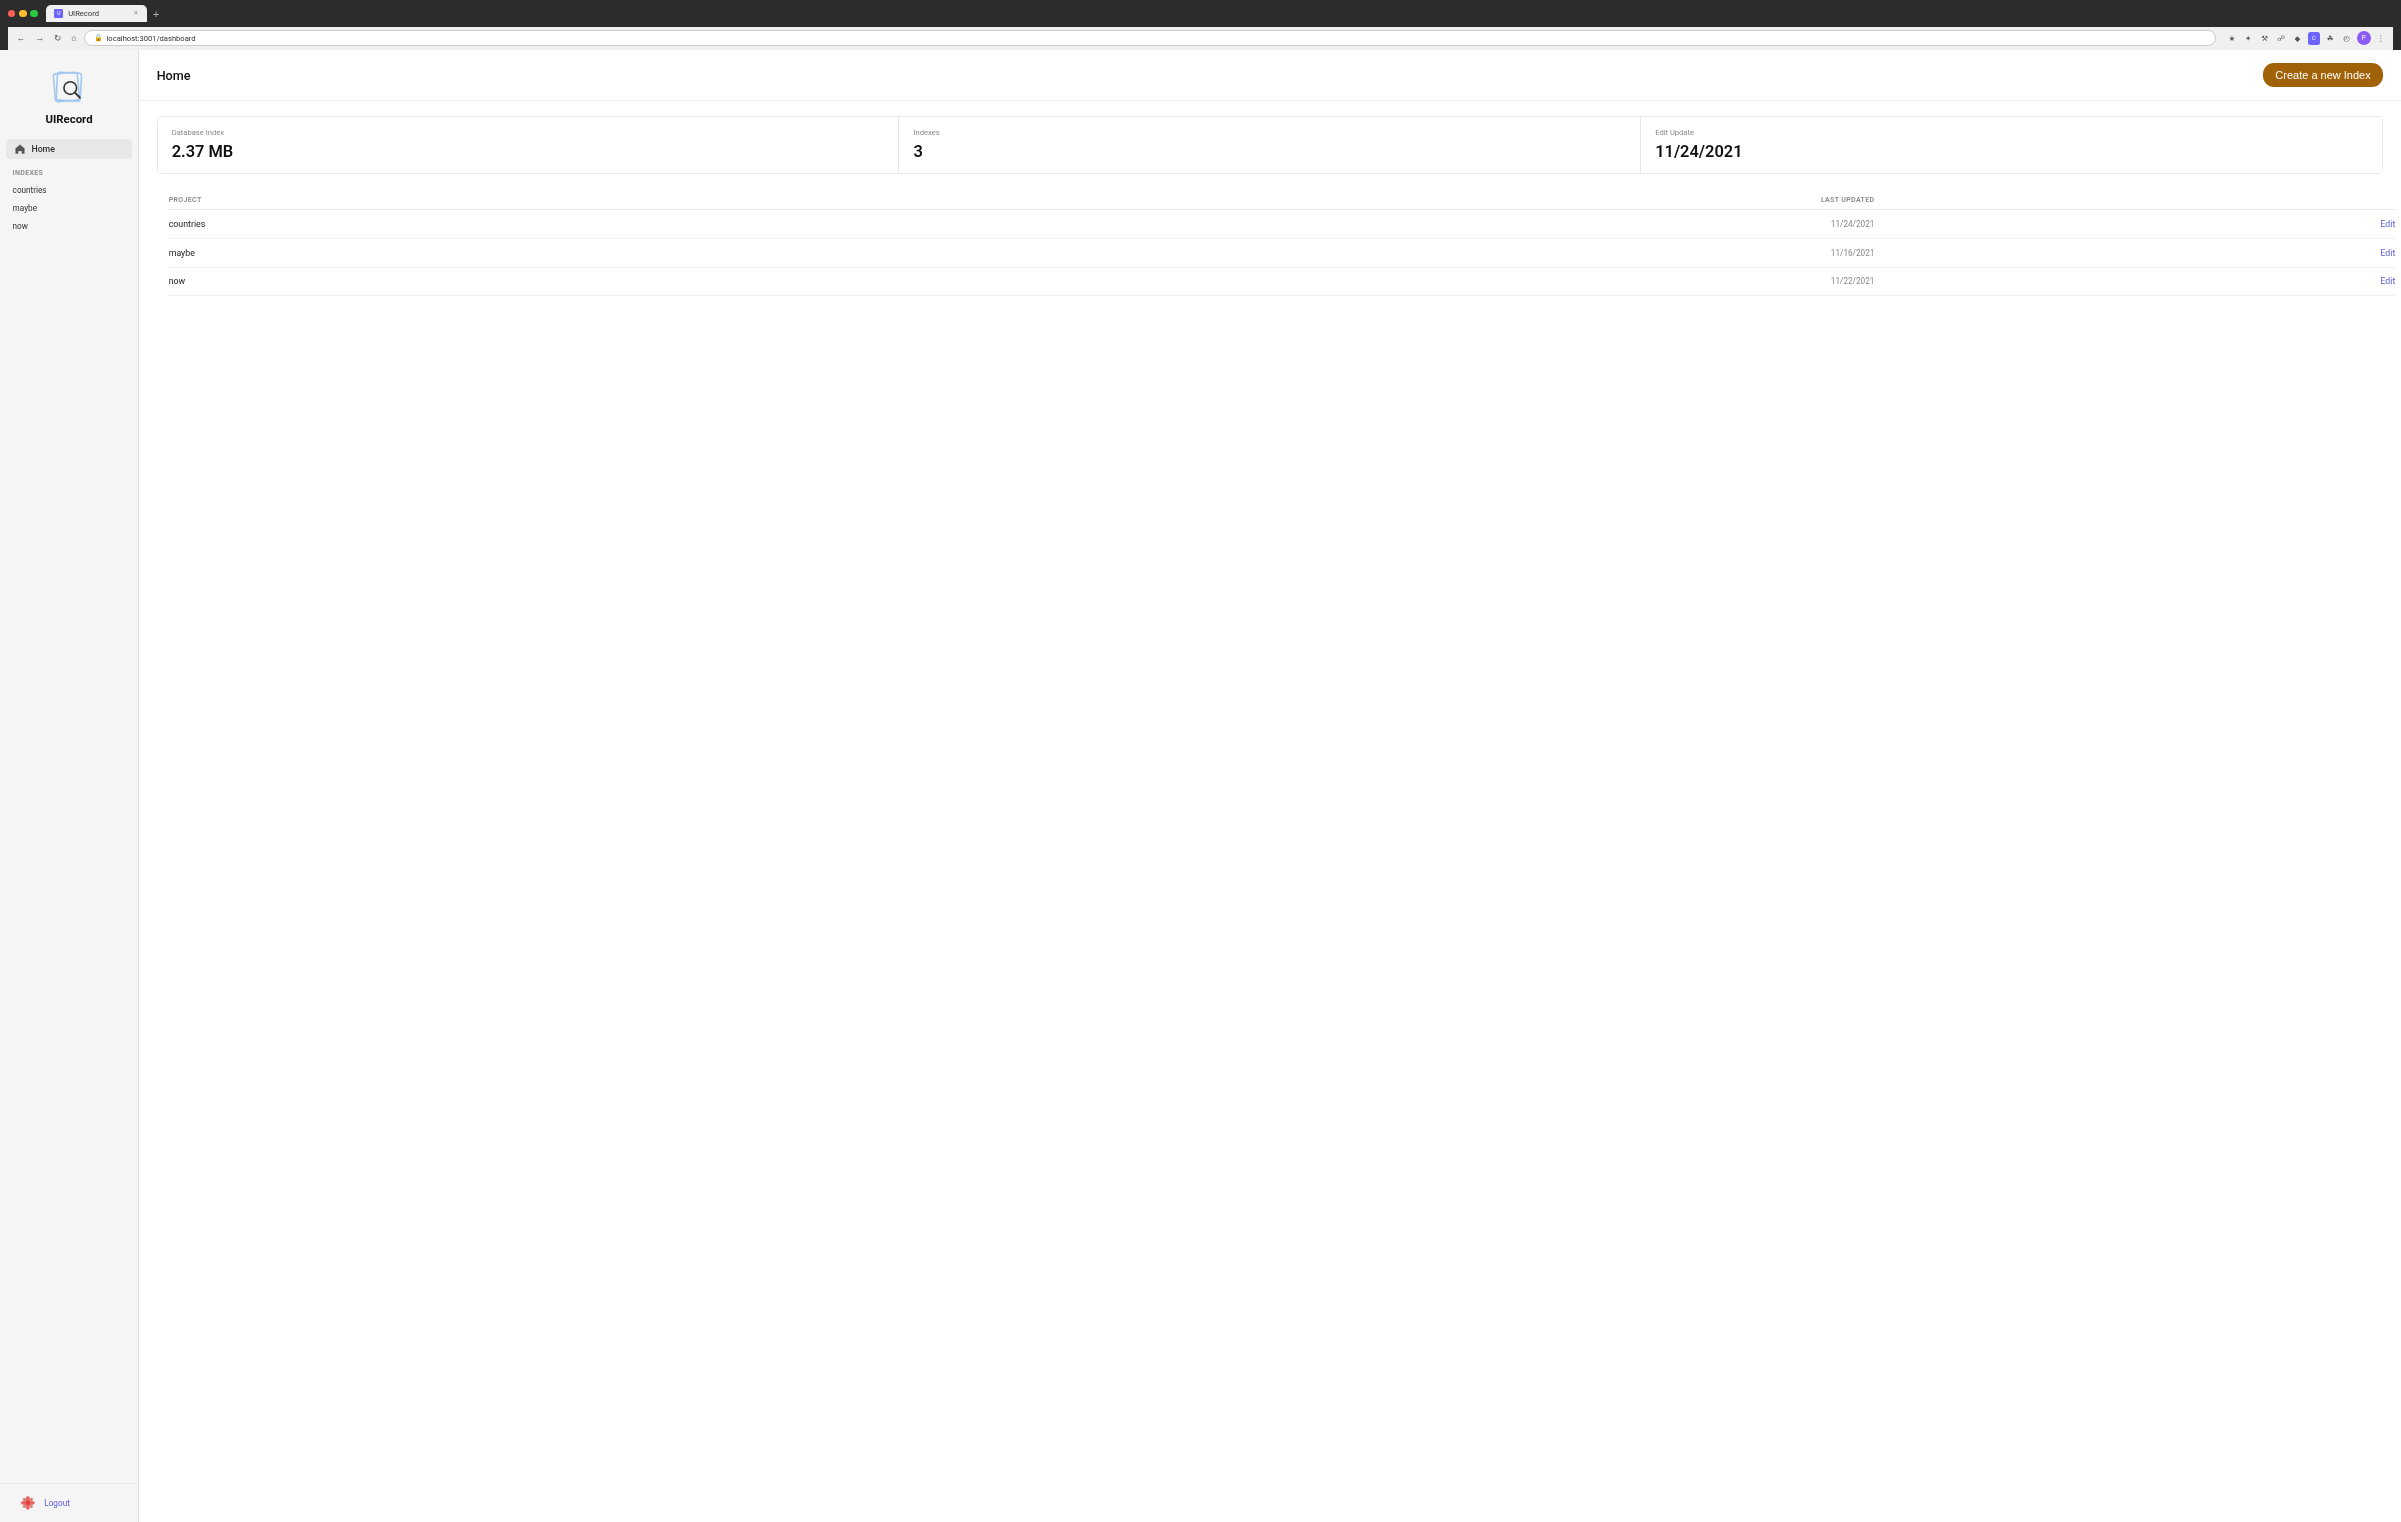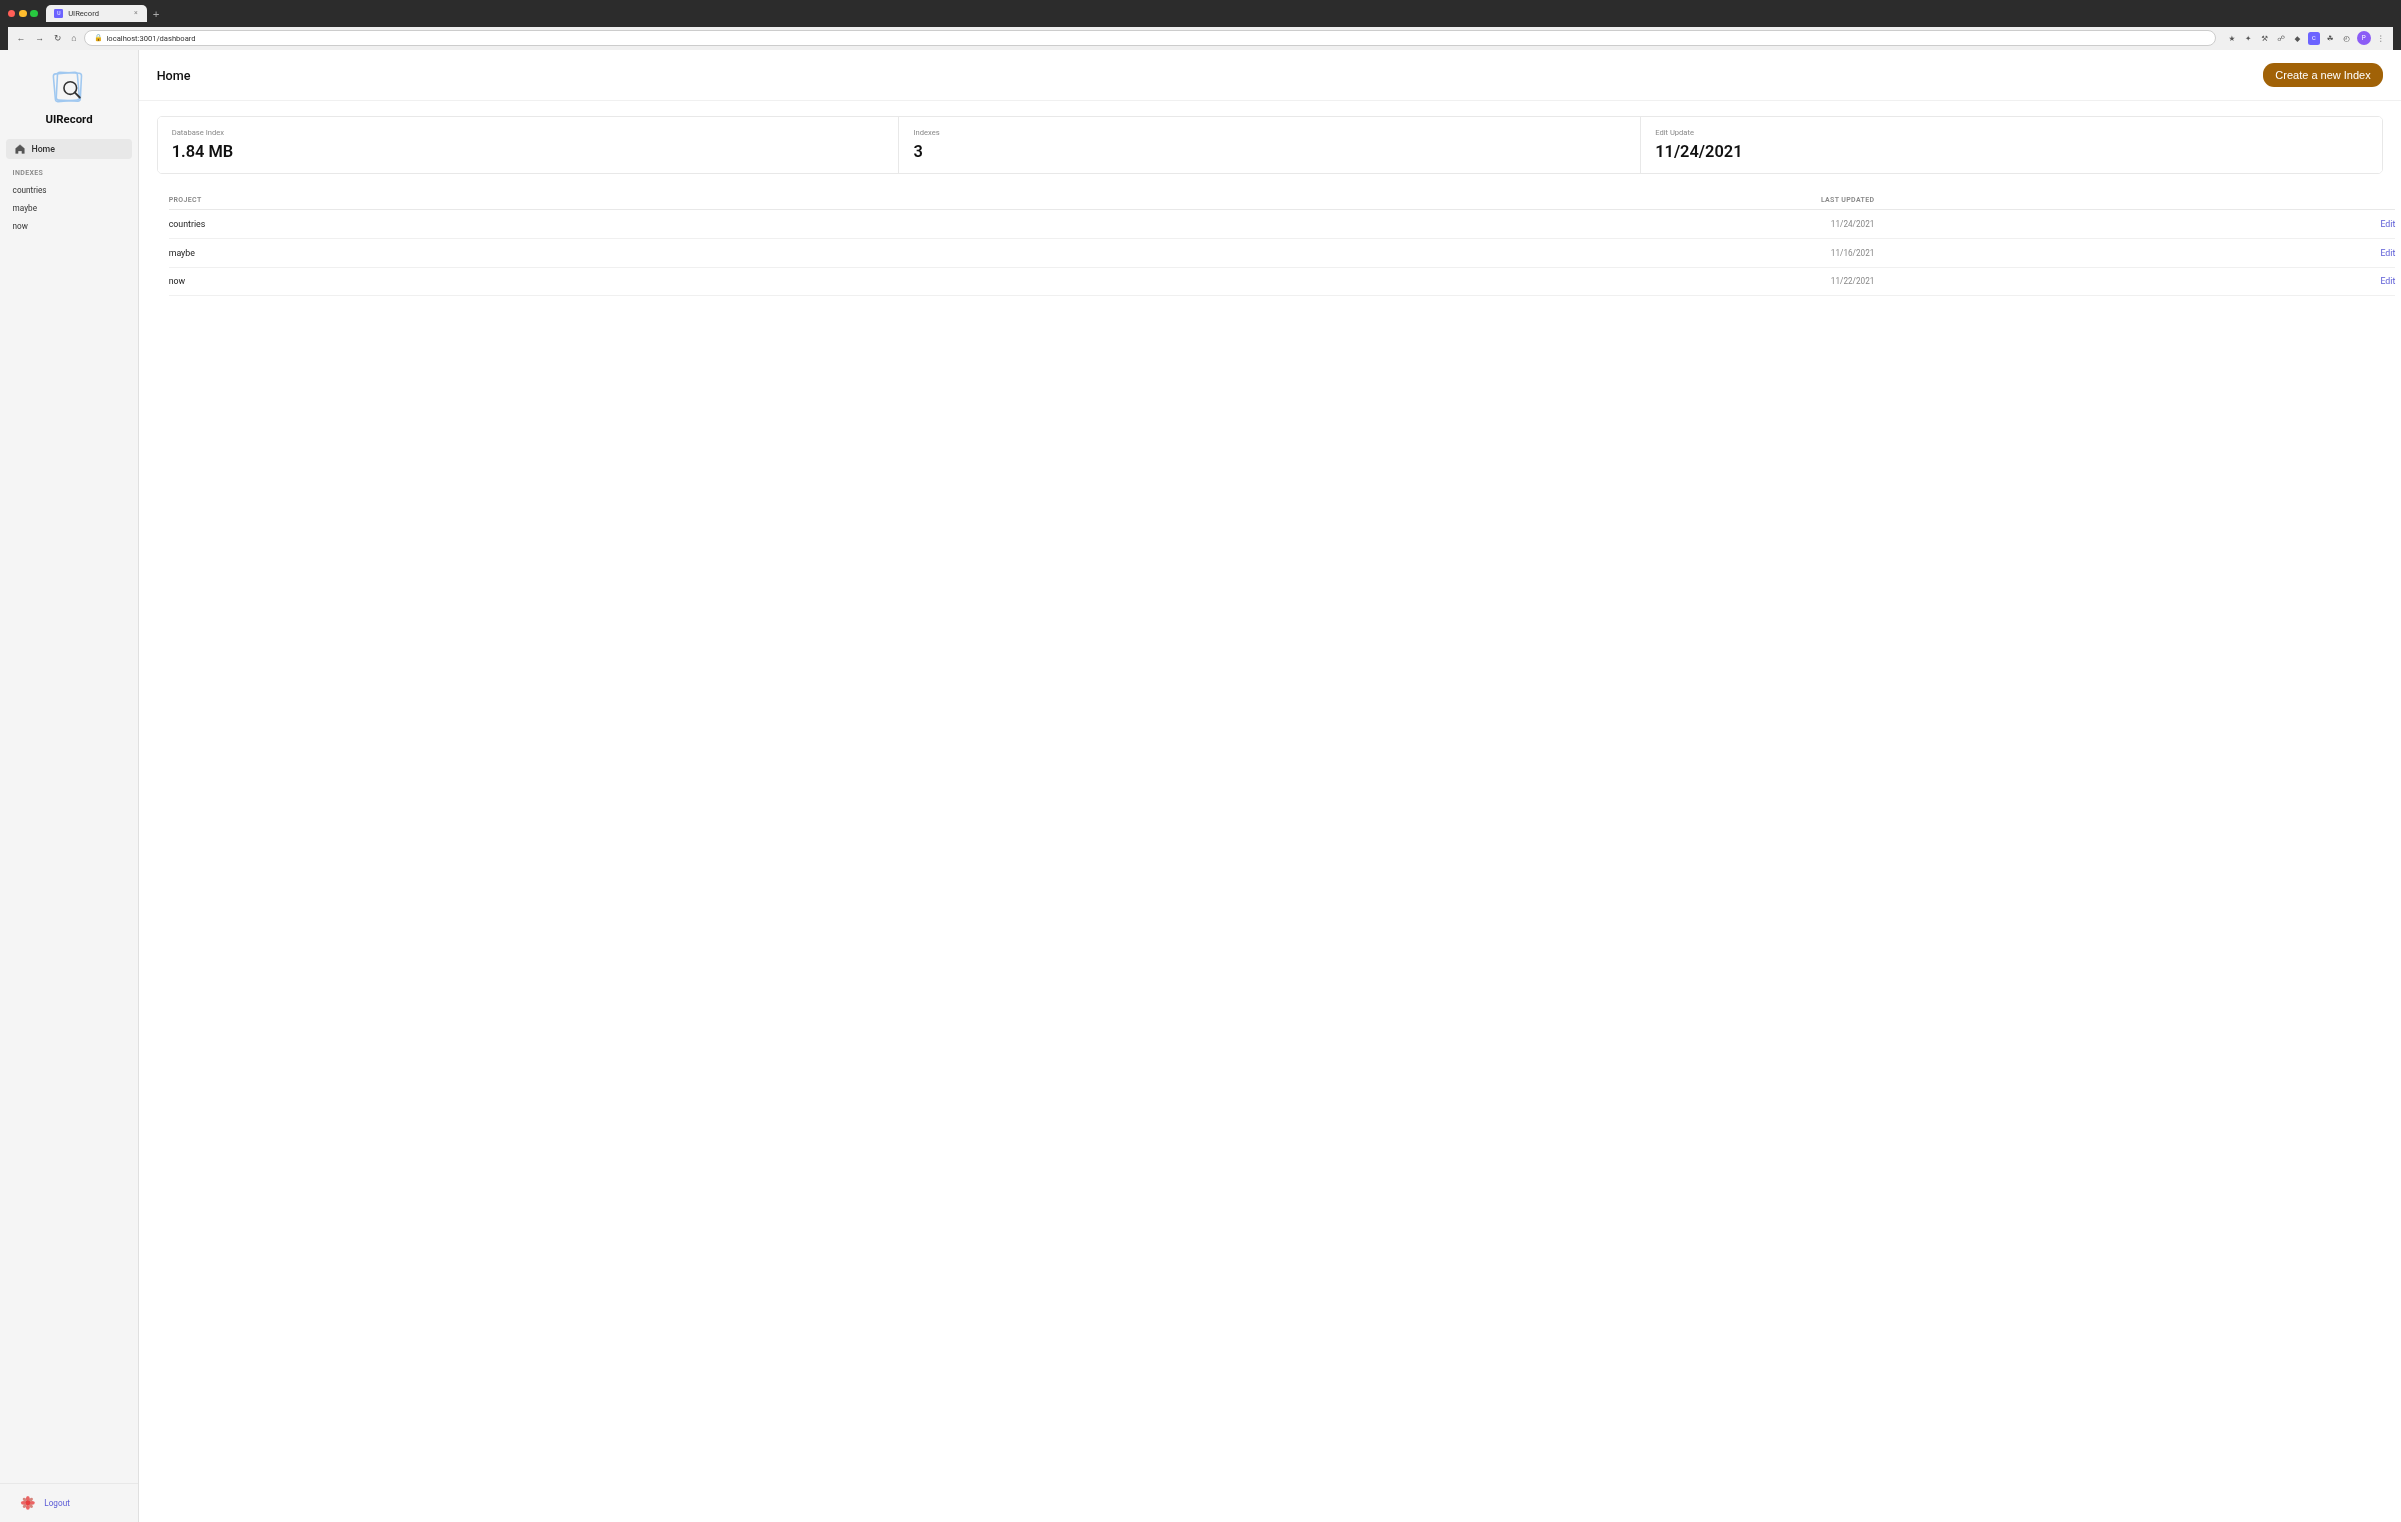--- a/index.html
+++ b/index.html
@@ -502,21 +502,21 @@
       <h1 class="main-title">Home</h1>
       <button class="create-btn">Create a new Index</button>
     </div>
 
     <div class="main-body">
 
 
       <div class="stats-grid">
         <div class="stat-card">
           <div class="stat-label">Database Index</div>
-          <div class="stat-value">1.84 MB</div>
+          <div class="stat-value">2.37 MB</div>
         </div>
         <div class="stat-card">
           <div class="stat-label">Indexes</div>
           <div class="stat-value">3</div>
         </div>
         <div class="stat-card">
           <div class="stat-label">Edit Update</div>
           <div class="stat-value">11/24/2021</div>
         </div>
       </div>

